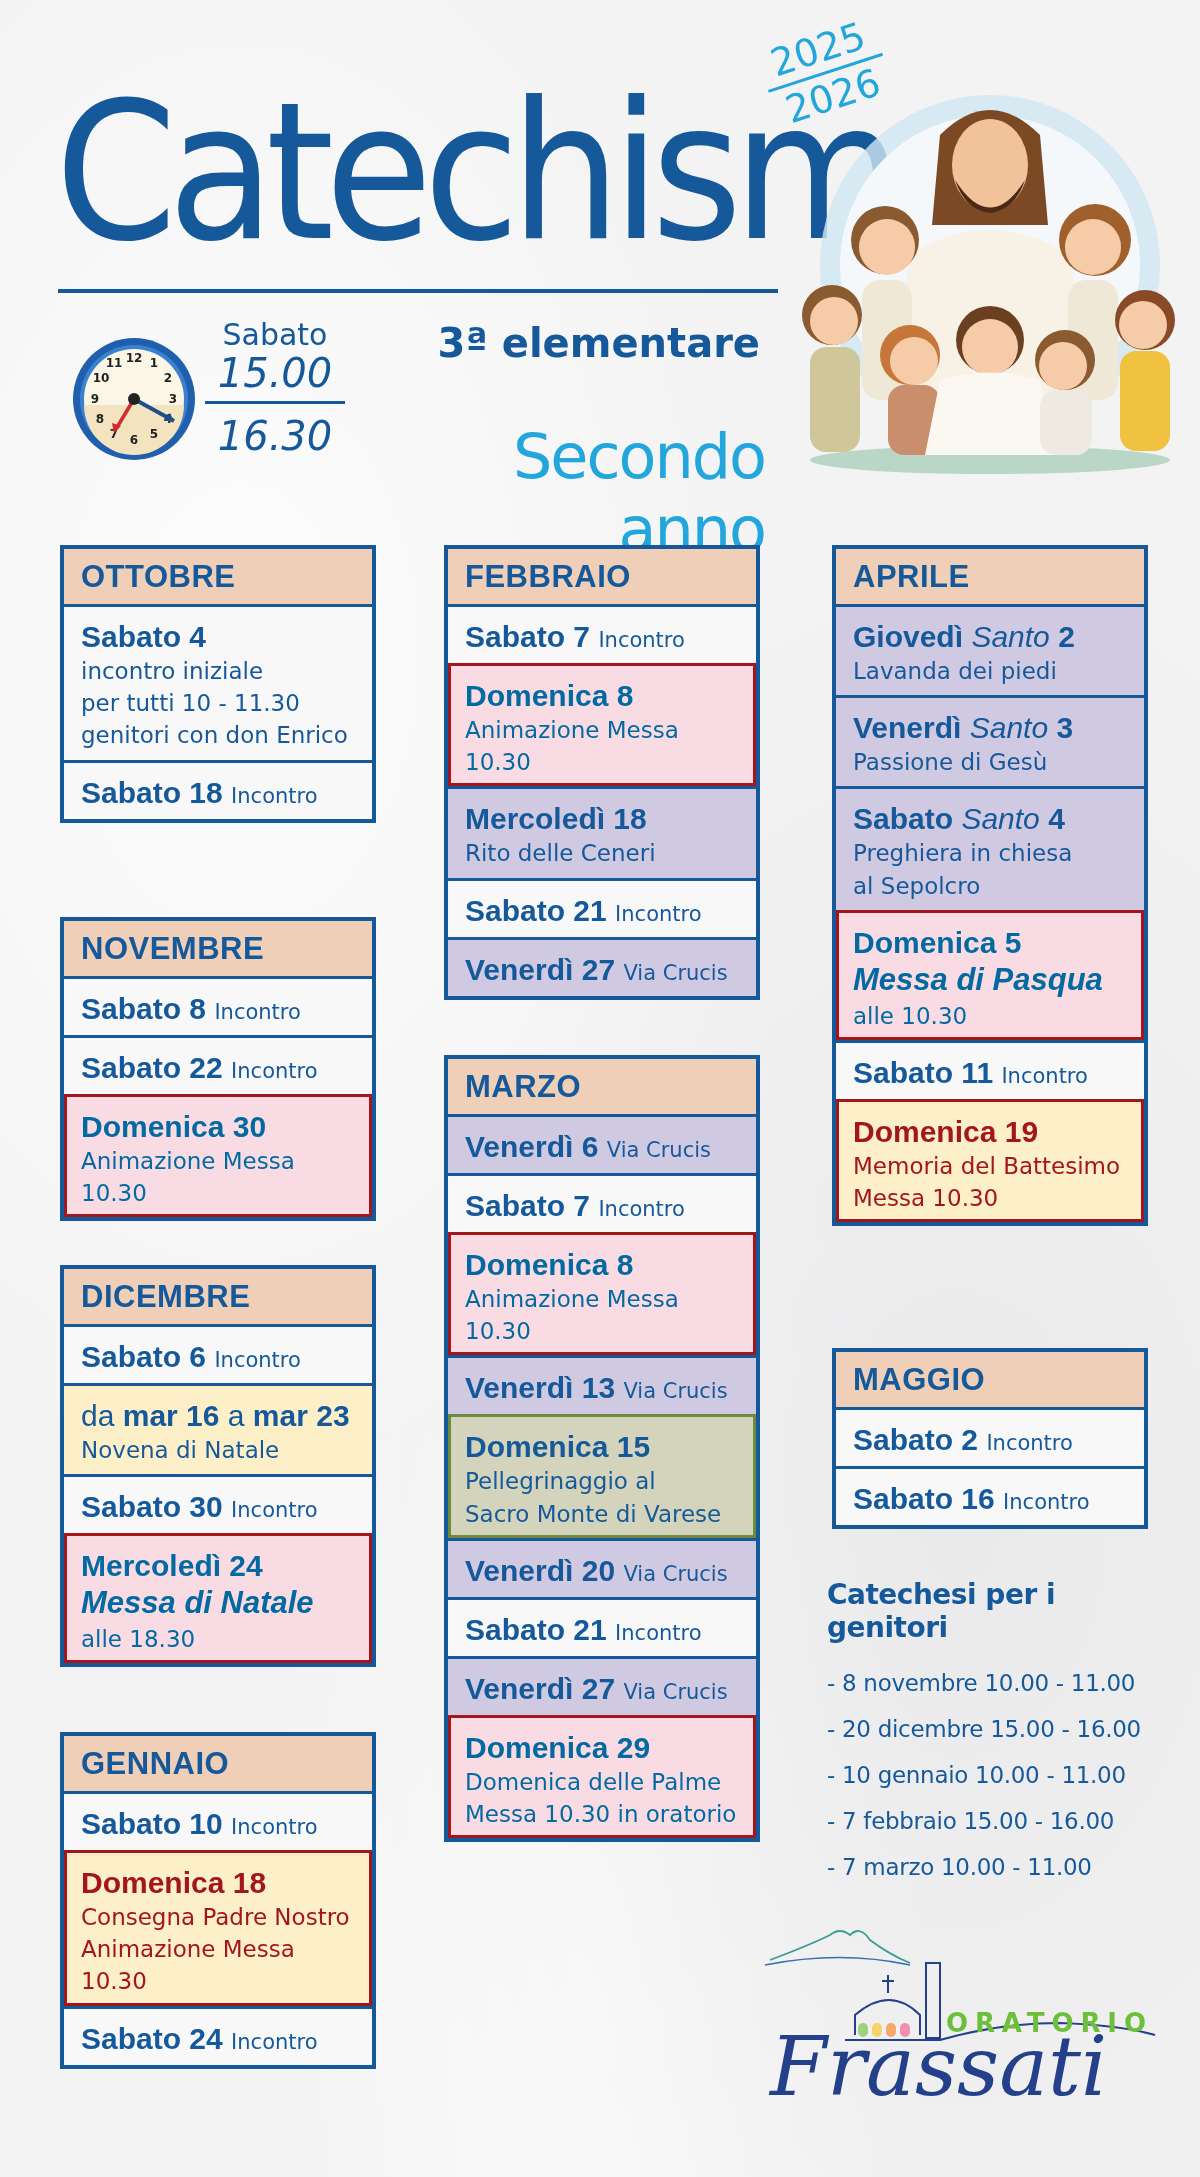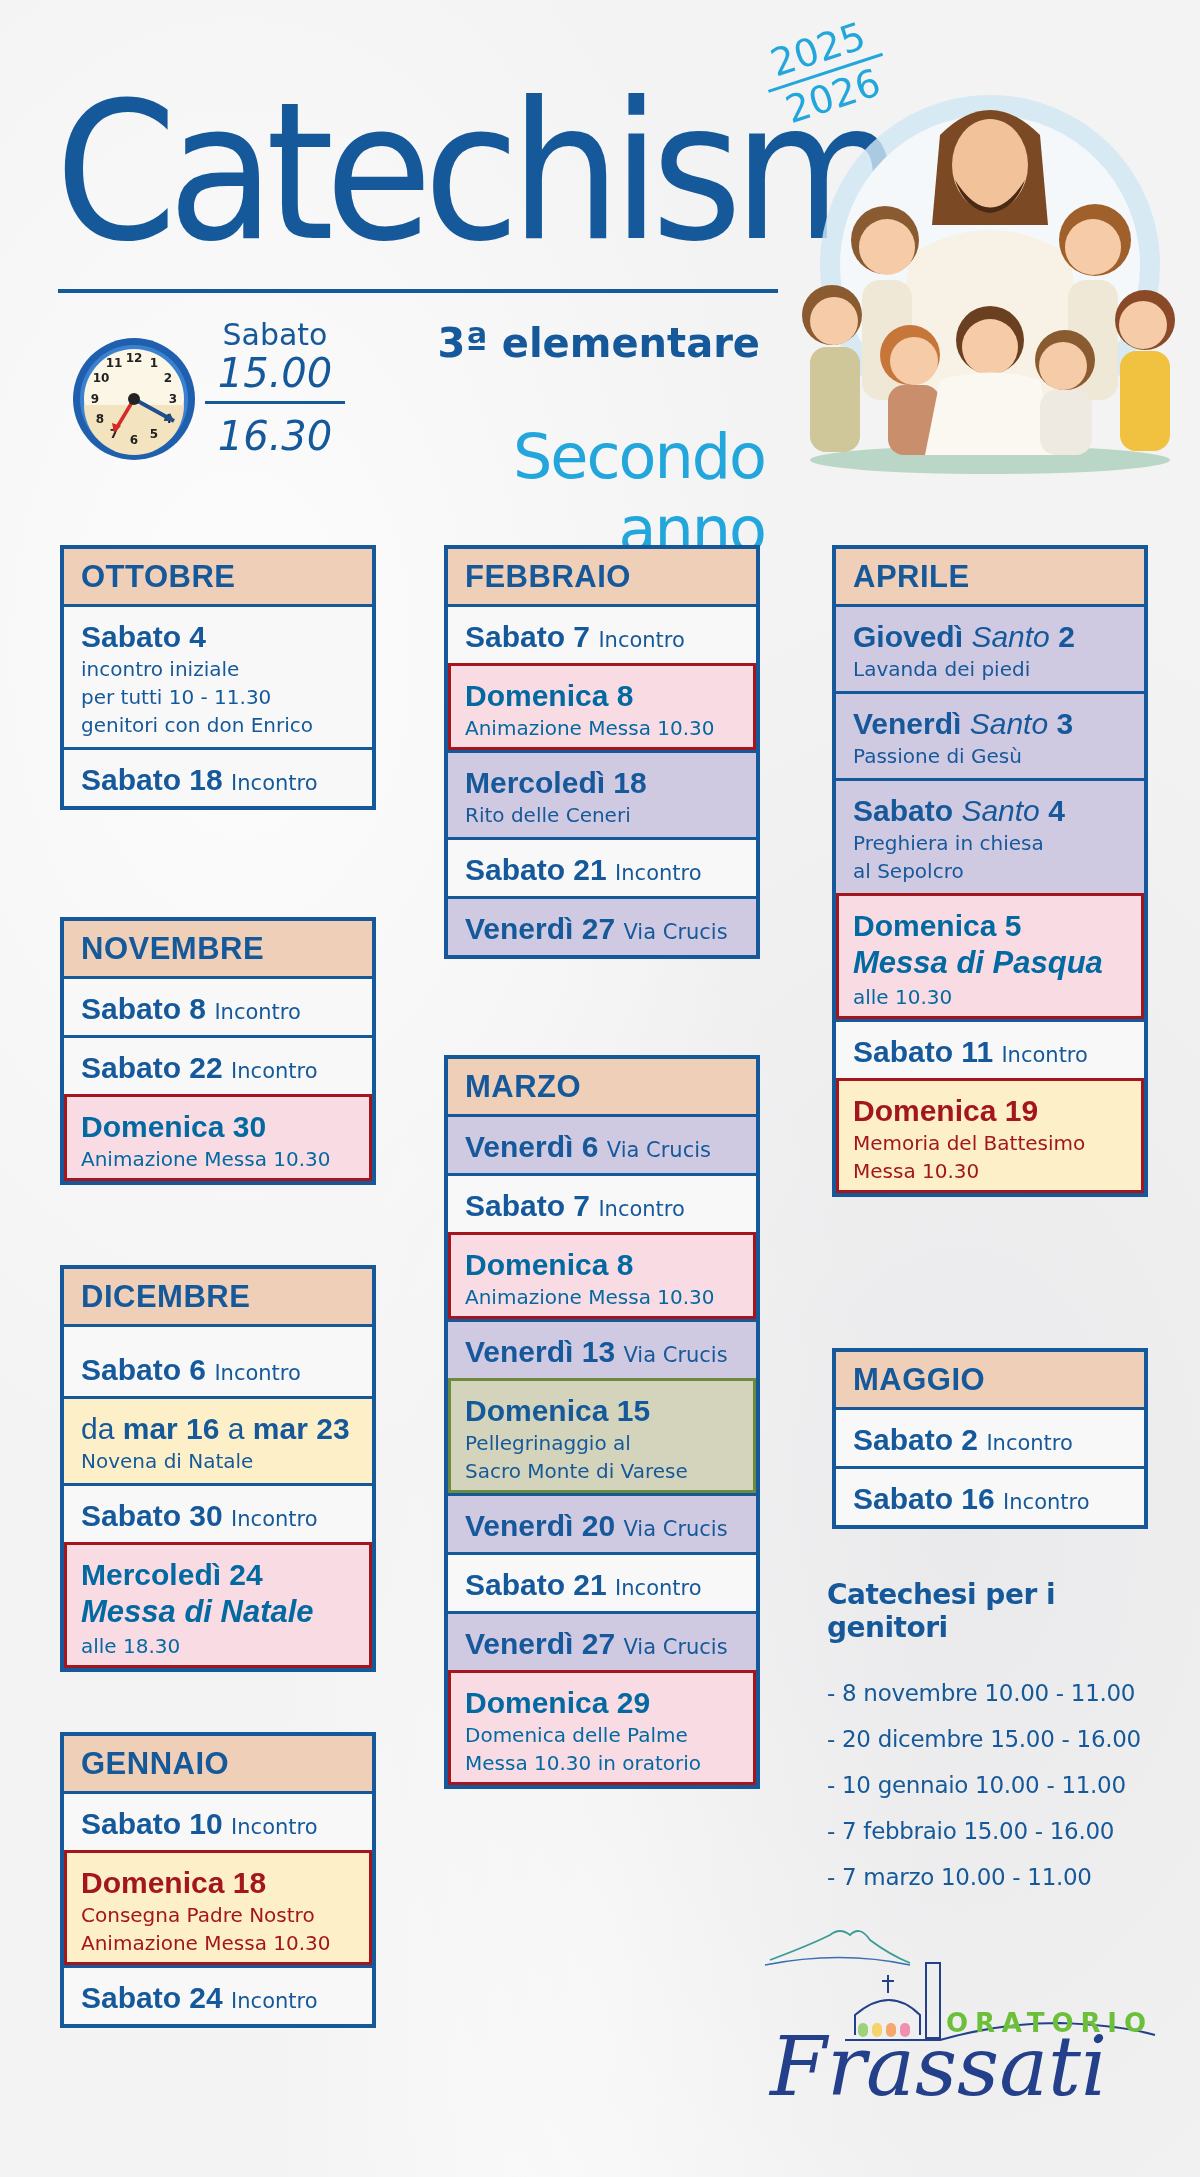--- a/index.html
+++ b/index.html
@@ -46,33 +46,33 @@
   
   .month { position: absolute; width: 316px; border: 4px solid #15599a; background: #f8f8f9; }
   .month-head { background: #efcfb7; height: 58px; padding: 10px 12px 0 17px; border-bottom: 3px solid #15599a;
                 font-weight: bold; font-size: 31px; color: #15599a; letter-spacing: 0.5px; }
   .row { position: relative; padding: 12px 10px 8px 17px; border-top: 3px solid #15599a; }
   .row:first-of-type { border-top: none; }
   .row .main { font-weight: bold; font-size: 30px; line-height: 1.2; }
   .row .main .it { font-style: italic; font-weight: normal; }
   .row .main .normal { font-weight: normal; }
   .row .tag { font-family: "DejaVu Sans", sans-serif; font-size: 21px; font-weight: normal; }
-  .row .desc { font-family: "DejaVu Sans", sans-serif; font-size: 20px; line-height: 1.4; display: block; }
+  .row .desc { font-family: "DejaVu Sans", sans-serif; font-size: 23px; line-height: 1.4; display: block; }
   .row .big-it { font-weight: bold; font-style: italic; font-size: 31px; display: block; line-height: 1.25; }
 
   .c-white { background: #f8f8f9; color: #15599a; }
   .c-lilac { background: #d0c9e2; color: #15599a; }
   .c-pink { background: #f9dbe4; color: #0369a1; outline: 3px solid #a3161d; outline-offset: -3px; border-top-color: #a3161d !important; }
   .c-yellow-blue { background: #fdf0c8; color: #15599a; }
   .c-yellow-red { background: #fdf0c8; color: #a3161d; outline: 3px solid #a3161d; outline-offset: -3px; border-top-color: #a3161d !important; }
   .c-green { background: #d3d4bb; color: #15599a; outline: 3px solid #6c8b3e; outline-offset: -3px; border-top-color: #6c8b3e !important; }
 
   
   .parents { left: 827px; top: 1578px; width: 340px; color: #15599a; font-family: "DejaVu Sans", sans-serif; }
-  .parents .ptitle { font-size: 28px; font-weight: bold; margin-bottom: 26px; letter-spacing: -0.5px; }
+  .parents .ptitle { font-size: 28px; font-weight: bold; margin-bottom: 16px; letter-spacing: -0.5px; }
   .parents .pitem { font-size: 23px; line-height: 46px; letter-spacing: -0.3px; }
 
   
   .logo { left: 750px; top: 1905px; width: 420px; height: 200px; }
 </style>
 </head>
 <body>
 
 <div class="abs title">Catechismo</div>
 <div class="abs title-rule"></div>
@@ -176,21 +176,21 @@
     <div class="main"><span>Sabato 22</span> <span class="tag">Incontro</span></div>
   </div>
   <div class="row c-pink">
     <div class="main">Domenica 30</div>
     <span class="desc">Animazione Messa 10.30</span>
   </div>
 </div>
 
 <div class="month" style="left:60px; top:1265px;">
   <div class="month-head">DICEMBRE</div>
-  <div class="row c-white" style="border-top:none;margin-top:13px;">
+  <div class="row c-white" style="border-top:none;">
     <div class="main"><span>Sabato 6</span> <span class="tag">Incontro</span></div>
   </div>
   <div class="row c-yellow-blue">
     <div class="main">
       <span class="normal">da</span>
       <span>mar 16</span>
       <span class="normal">a</span>
       <span>mar 23</span>
     </div>
     <span class="desc">Novena di Natale</span>

